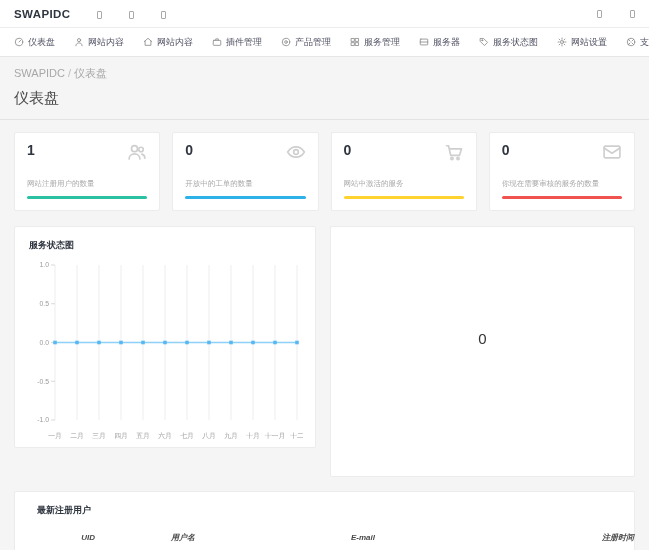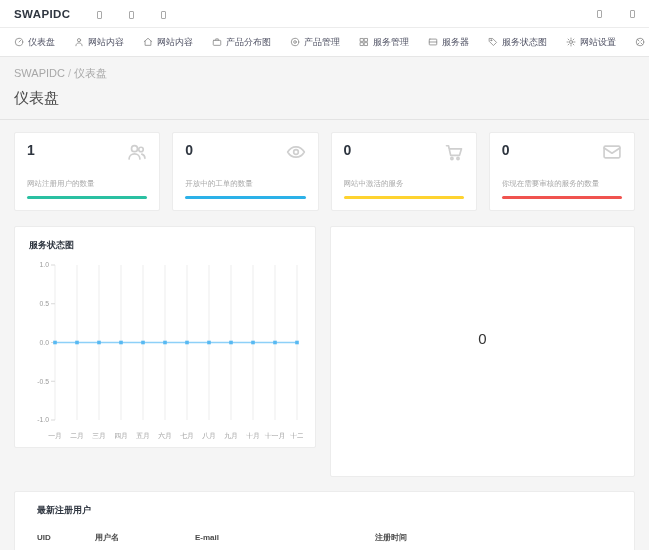--- a/index.html
+++ b/index.html
@@ -62,22 +62,22 @@
     position:absolute; left:0; right:0; top:44%; transform:translateY(-50%);
     text-align:center;
   }
   .product-empty-text { font-size:21px; font-weight:bold; color:#111; font-family:"Liberation Sans","DejaVu Sans",sans-serif; }
   .product-empty-value { font-size:15px; color:#333; margin-top:3px; }
   
   .table-panel { margin:14px 14px 0; background:#fff; border:1px solid #ececec; border-radius:2px; padding:12px 0 14px; }
   .table-title { font-size:9px; font-weight:bold; color:#2f3640; padding:0 22px;font-family:Liberation Mono, monospace; }
   table.users { width:100%; border-collapse:collapse; margin-top:6px; }
   table.users th {
-    text-align:left; font-size:8px; color:#4a4a4a; padding:9px 0 8px;
-    border-bottom:1px solid #e9e9e9; font-weight:bold;
+    text-align:right; font-size:8px; color:#4a4a4a; padding:9px 0 8px;
+    border-bottom:1px solid #e9e9e9; font-weight:bold;font-style:italic;
   }
   table.users td { font-size:8px; color:#6b6b6b; padding:10px 0 9px; }
   table.users th:first-child, table.users td:first-child { padding-left:22px; width:80px; }
   table.users th:nth-child(2), table.users td:nth-child(2) { width:100px; }
   table.users th:nth-child(3), table.users td:nth-child(3) { width:180px; }
   table.users td:first-child { font-weight:bold; color:#444; }
 </style>
 </head>
 <body>
 
@@ -118,21 +118,21 @@
       </span>
       <span class="nlabel">网站内容</span>
     </div>
     <div class="nav-item">
       <span class="nicon">
         <svg viewBox="0 0 24 24" fill="none" stroke="currentColor" stroke-width="2" stroke-linecap="round" stroke-linejoin="round">
           <rect x="3" y="8" width="18" height="12" rx="1.5"></rect>
           <path d="M9 8V4.5h6V8"></path>
         </svg>
       </span>
-      <span class="nlabel">产品分布图</span>
+      <span class="nlabel">插件管理</span>
     </div>
     <div class="nav-item">
       <span class="nicon">
         <svg viewBox="0 0 24 24" fill="none" stroke="currentColor" stroke-width="2" stroke-linecap="round" stroke-linejoin="round">
           <circle cx="12" cy="12" r="9"></circle>
           <circle cx="12" cy="12" r="3.2"></circle>
         </svg>
       </span>
       <span class="nlabel">产品管理</span>
     </div>

